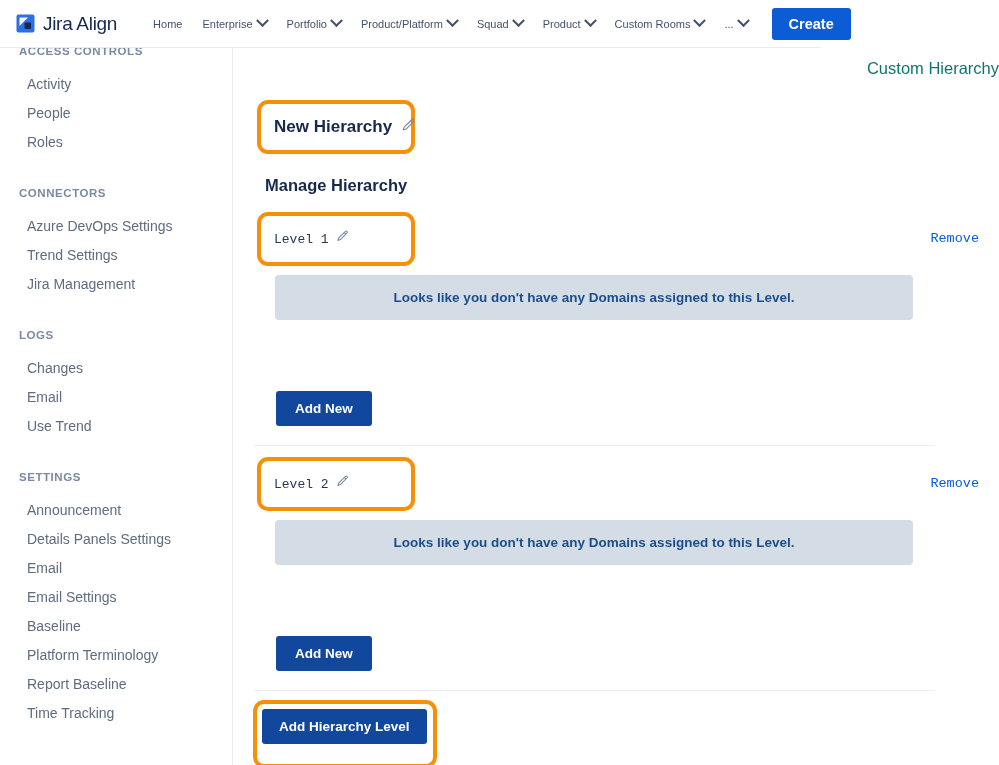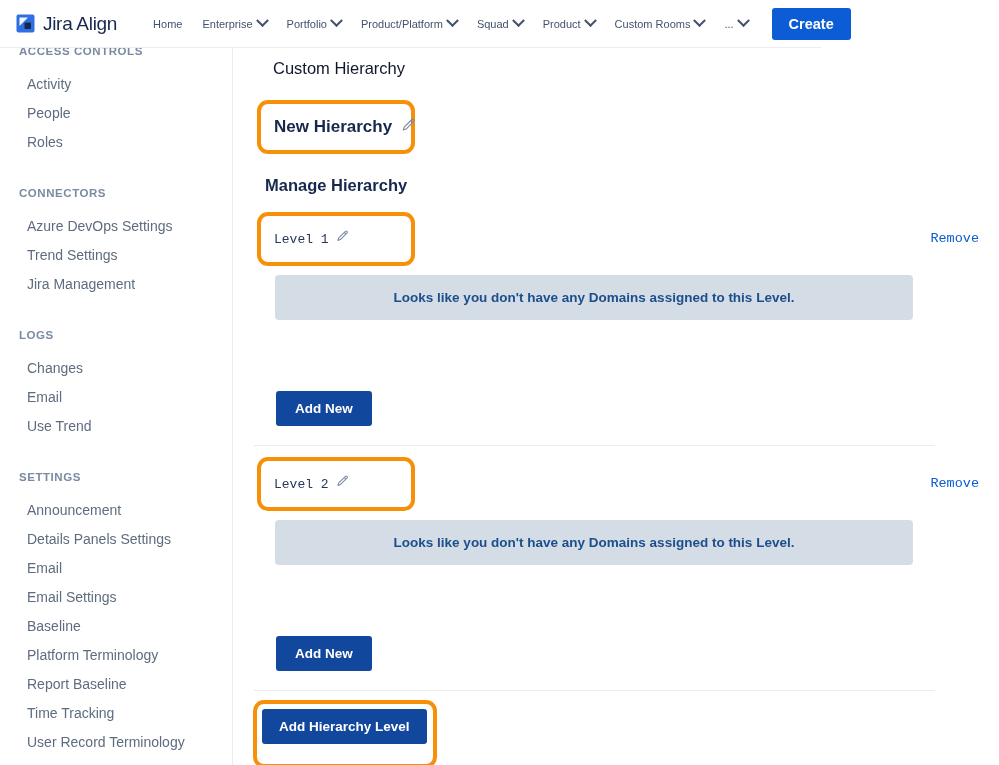--- a/index.html
+++ b/index.html
@@ -71,22 +71,23 @@
   }
 
   
   .main {
     position: absolute; top: 48px; left: 234px;
     width: 765px; height: 717px;
     background: #ffffff;
     overflow: hidden;
   }
   .page-title {
-    font-size: 16.5px; color: #0f172a;
+    font-size: 16.5px; color: #0f766e;
     margin: 11px 0 0 39px;
+    text-align: right;
   }
 
   .hl-box {
     border: 4px solid #f79009;
     border-radius: 11px;
     background: #ffffff;
     display: inline-block;
   }
 
   .new-hierarchy-wrap { margin: 22px 0 0 23px; }
@@ -226,21 +227,20 @@
 
   <div class="side-group-label" style="margin-top:30px;">SETTINGS</div>
   <div class="side-item" style="margin-top:13px;">Announcement</div>
   <div class="side-item">Details Panels Settings</div>
   <div class="side-item">Email</div>
   <div class="side-item">Email Settings</div>
   <div class="side-item">Baseline</div>
   <div class="side-item">Platform Terminology</div>
   <div class="side-item">Report Baseline</div>
   <div class="side-item">Time Tracking</div>
-  <div class="side-item">User Record Terminology</div>
 
 </div>
 
 <div class="main">
 
   <div class="page-title">Custom Hierarchy</div>
 
   
   <div class="new-hierarchy-wrap">
     <div class="hl-box new-hierarchy">

